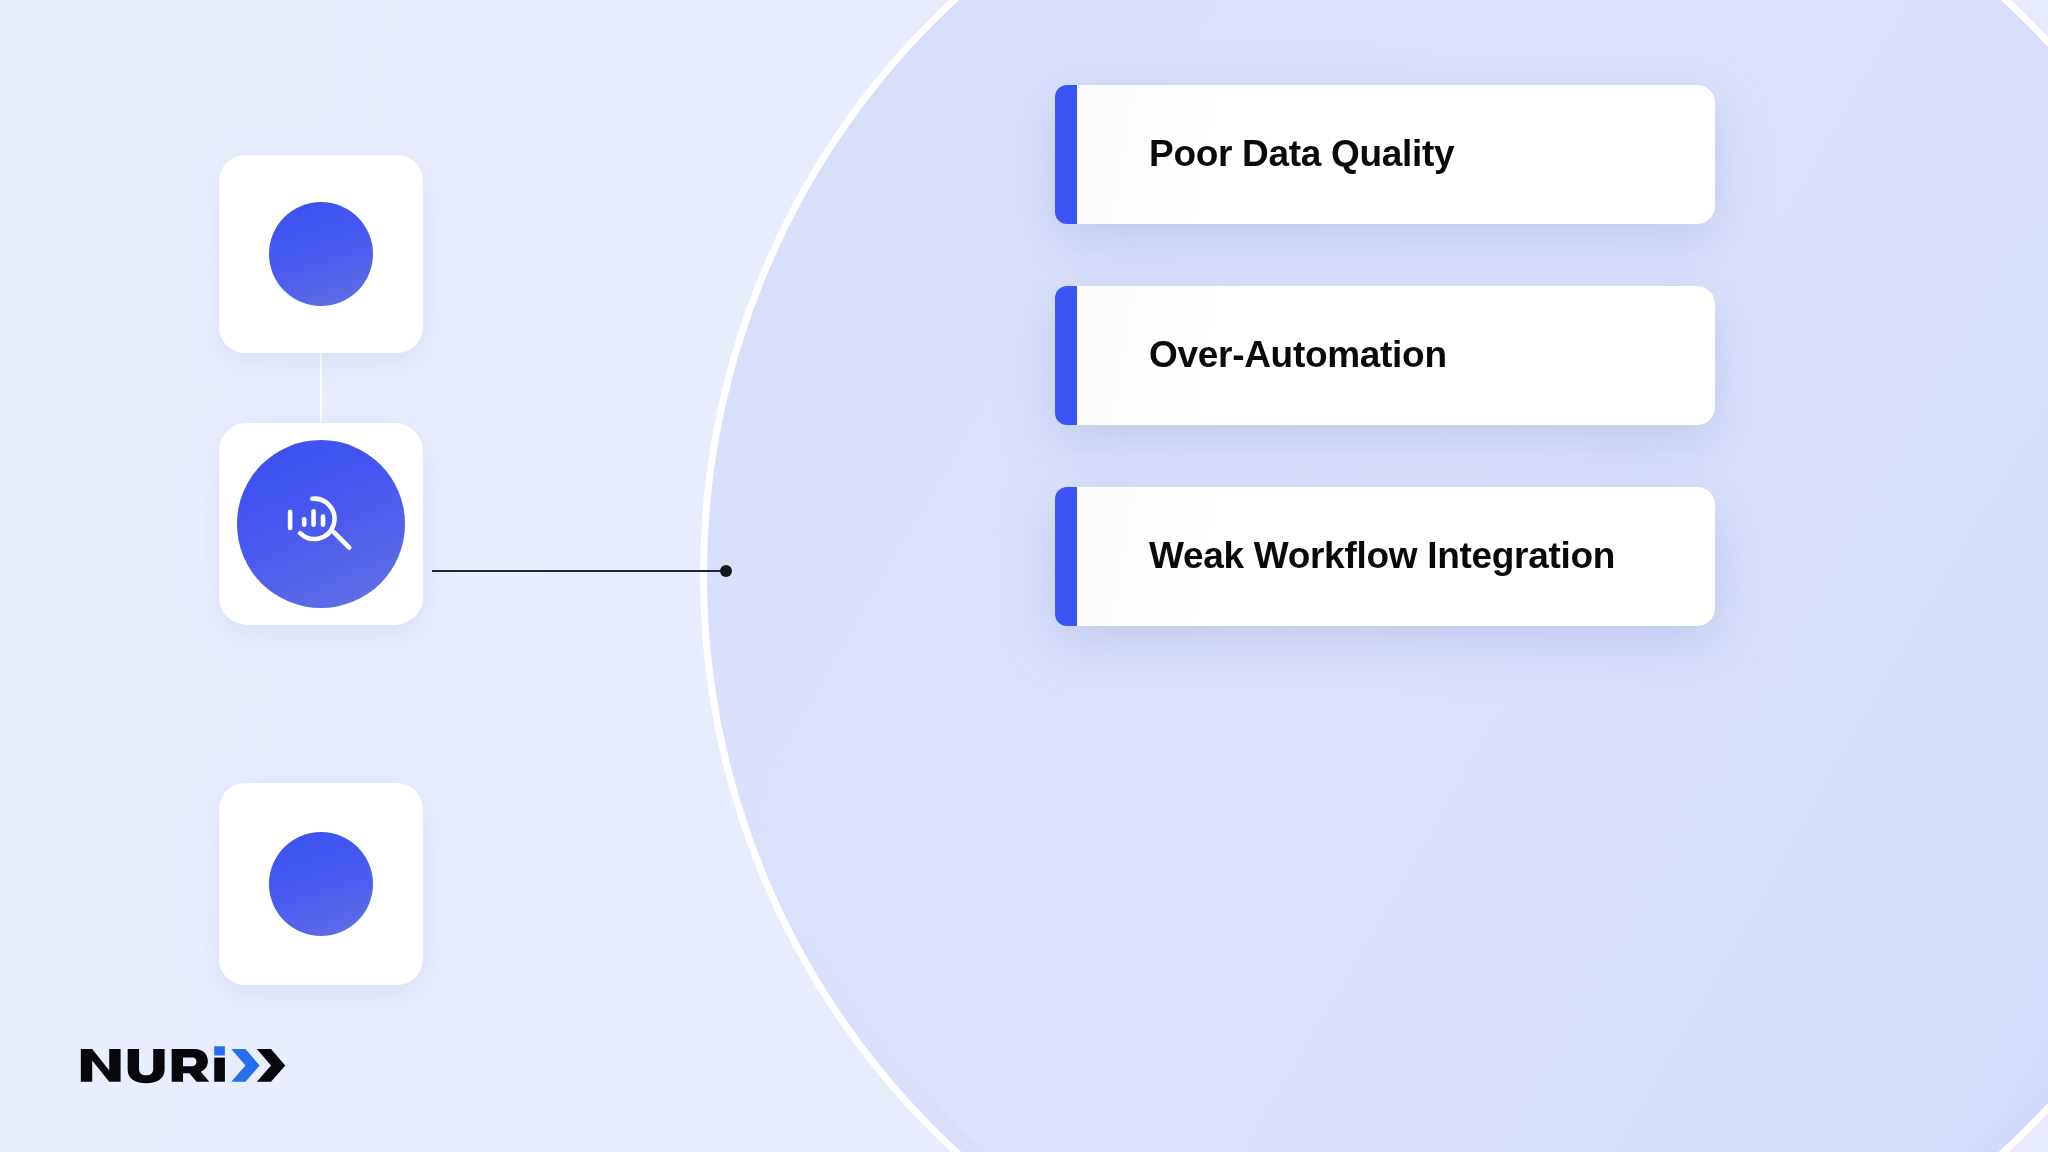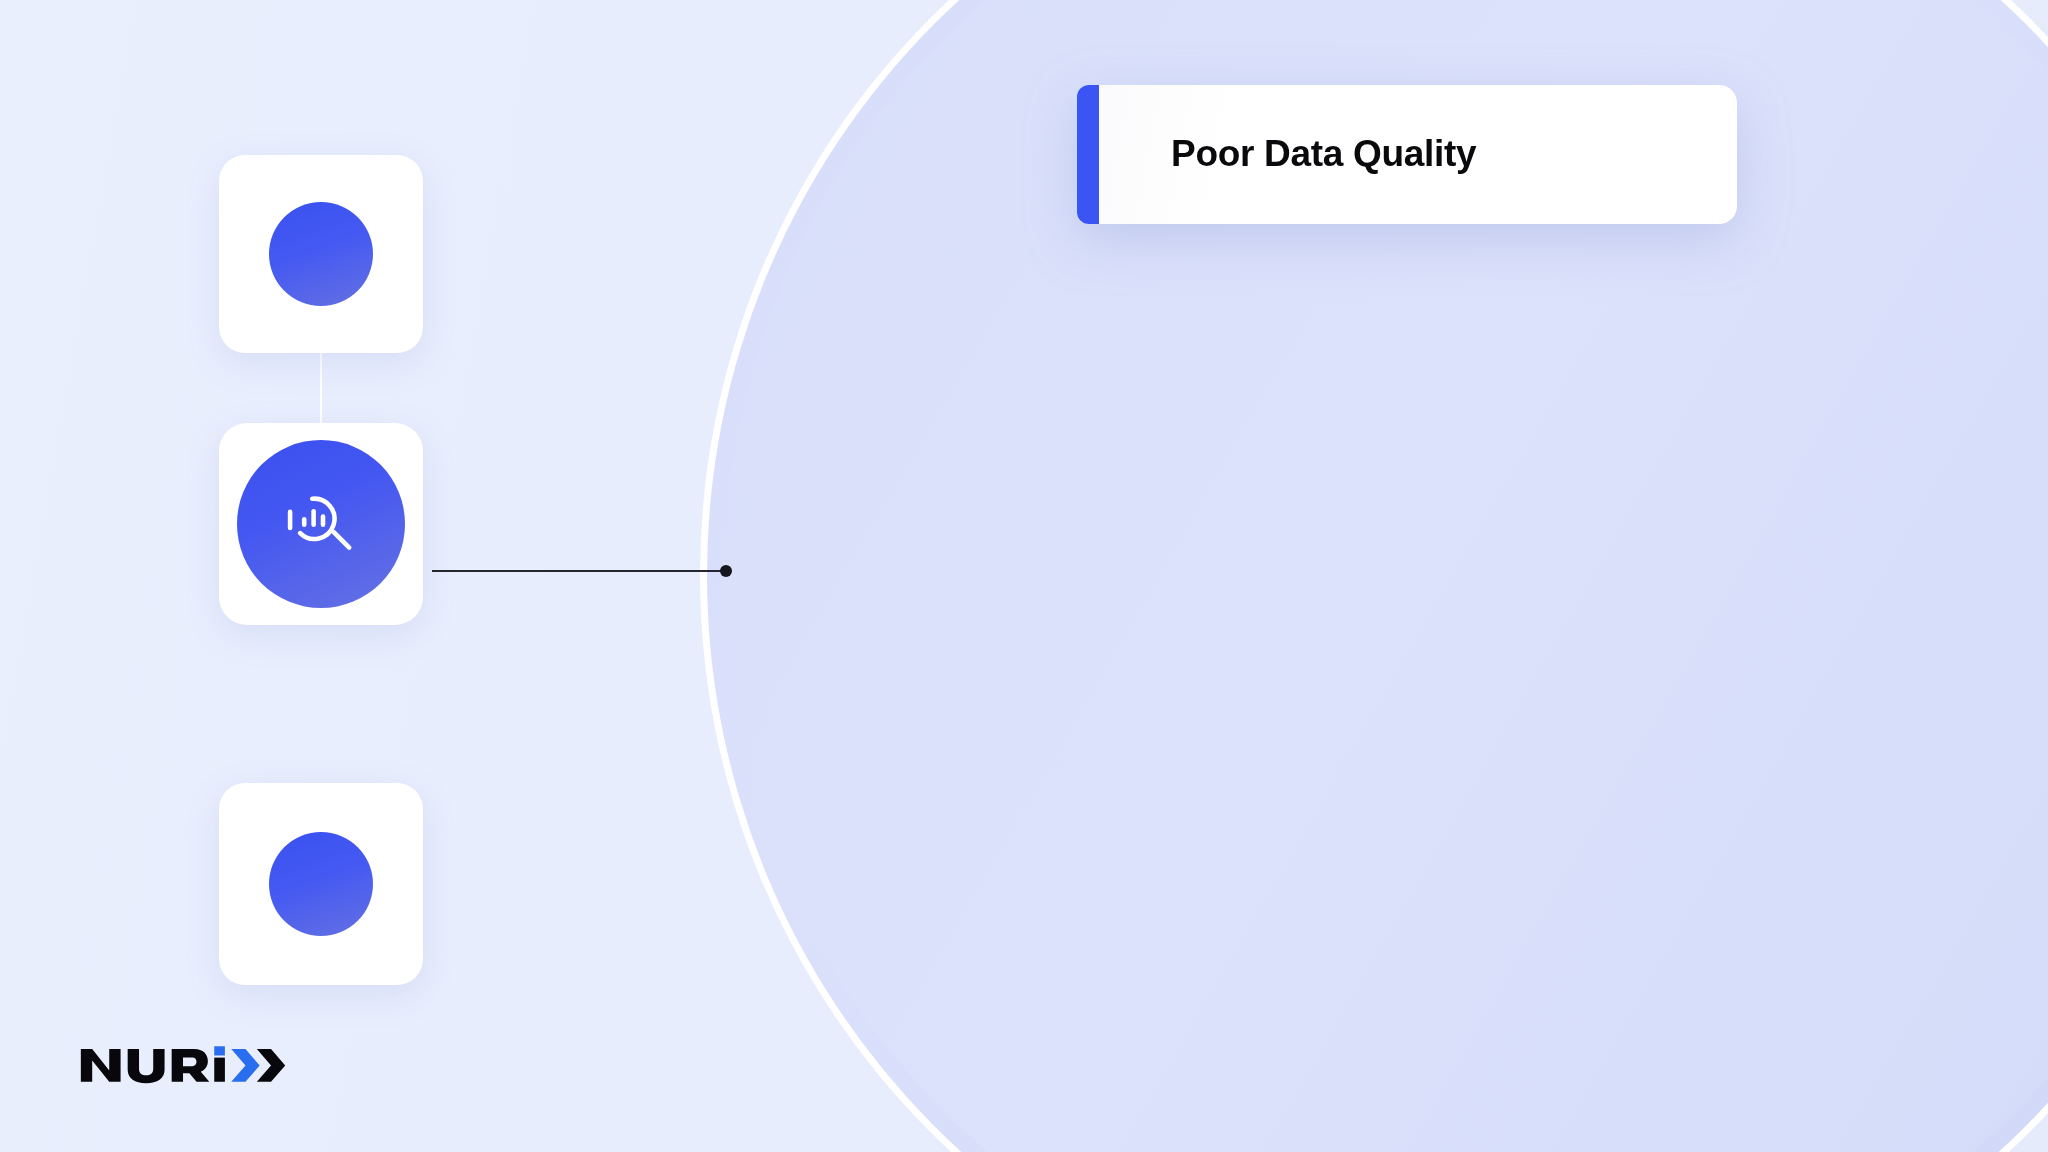--- a/index.html
+++ b/index.html
@@ -120,21 +120,21 @@
     top: 0;
     width: 12px;
     height: 12px;
     border-radius: 50%;
     background: #16171c;
   }
 
   
   .card-list {
     position: absolute;
-    left: 1077px;
+    left: 1055px;
     top: 85px;
     width: 660px;
   }
   .issue-card {
     position: relative;
     height: 139px;
     margin-bottom: 62px;
     display: flex;
     align-items: stretch;
     filter: drop-shadow(0 16px 26px rgba(116,131,199,0.26));
@@ -221,23 +221,35 @@
 
   <div class="card-list">
 
     <div class="issue-card">
       <div class="issue-accent"></div>
       <div class="issue-body">
         <span class="issue-label">Poor Data Quality</span>
       </div>
     </div>
 
-
-
-
+    <div class="issue-card">
+      <div class="issue-accent"></div>
+      <div class="issue-body">
+        <span class="issue-label">Over-Automation</span>
+      </div>
+    </div>
+
+
+
+    <div class="issue-card">
+      <div class="issue-accent"></div>
+      <div class="issue-body">
+        <span class="issue-label">Weak Workflow Integration</span>
+      </div>
+    </div>
 
   </div>
 
   <div class="logo">
     <svg viewBox="0 0 300 62" xmlns="http://www.w3.org/2000/svg">
       <g fill="#07070c">
 
         <path d="M4 10 L20 10 L44 40 L44 10 L60 10 L60 56 L44 56 L20 26 L20 56 L4 56 Z"></path>
 
         <path d="M70 10 L86 10 L86 38 C86 44 90 47 96 47 C102 47 106 44 106 38 L106 10 L122 10 L122 39

